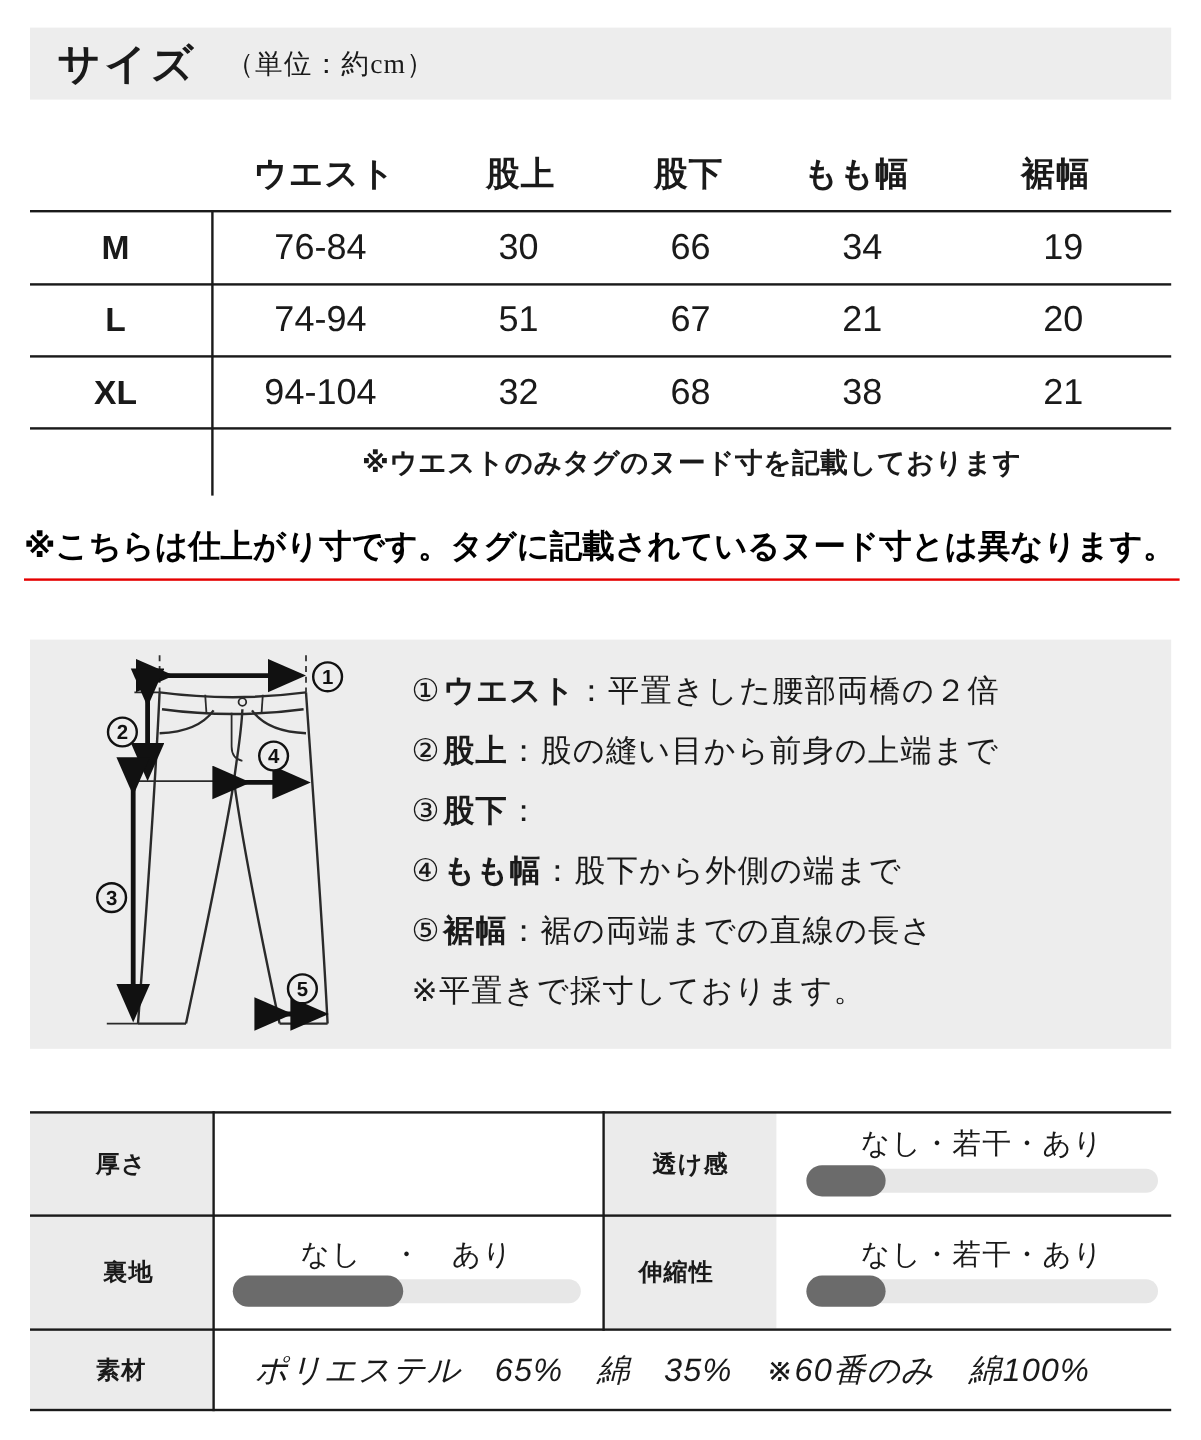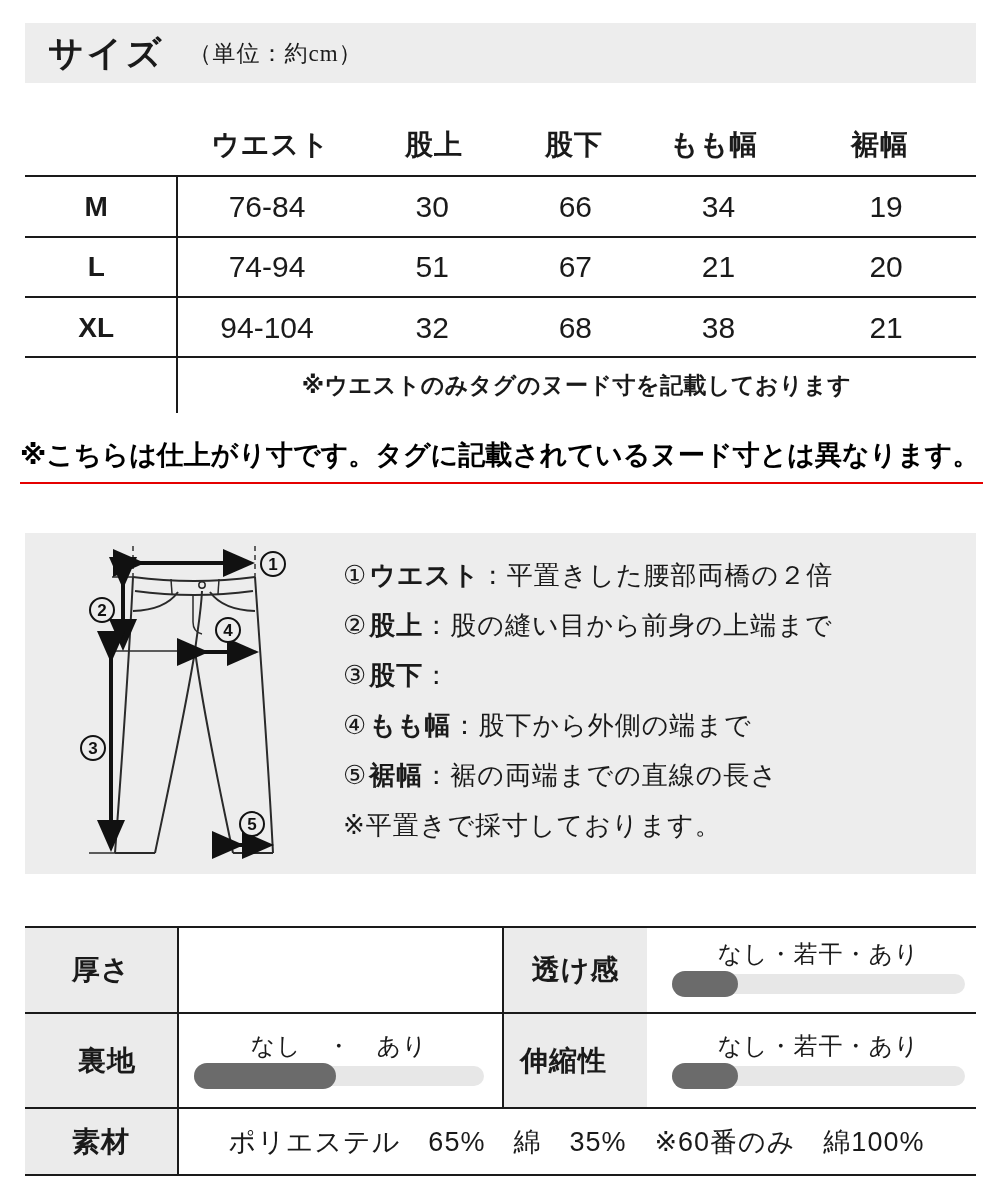--- a/index.html
+++ b/index.html
@@ -46,39 +46,39 @@
   .sp-gray{position:absolute;background:#ebebeb;}
   .sp-g1{left:0;top:0;width:152px;height:181px;}
   .sp-g2{left:479px;top:0;width:143px;height:181px;}
   .sp-g3{left:0;top:181px;width:152px;height:67px;}
   .sp-hl{position:absolute;left:0;width:951px;height:2px;background:#1a1a1a;}
   .sp-hl1{top:0;} .sp-hl2{top:86px;} .sp-hl3{top:181px;} .sp-hl4{top:248px;}
   .sp-vl{position:absolute;width:2px;background:#1a1a1a;}
   .sp-vl1{left:152px;top:0;height:250px;}
   .sp-vl2{left:477px;top:0;height:183px;}
   .sp-label{position:absolute;display:flex;align-items:center;justify-content:center;
-            font-weight:bold;font-size:28px;letter-spacing:1px;}
+            font-weight:bold;font-size:20px;letter-spacing:1px;}
   .sp-lab1{left:0;top:2px;width:152px;height:84px;}
   .sp-lab2{left:479px;top:2px;width:143px;height:84px;}
   .sp-lab3{left:0;top:88px;width:164px;height:93px;}
   .sp-lab4{left:479px;top:88px;width:119px;height:93px;}
   .sp-lab5{left:0;top:183px;width:152px;height:65px;}
   .sg{position:absolute;display:flex;flex-direction:column;align-items:center;}
   .sg-1l{left:169px;top:13px;width:290px;}
   .sg-1r{left:647px;top:13px;width:293px;}
   .sg-2l{left:169px;top:105px;width:290px;}
   .sg-2r{left:647px;top:105px;width:293px;}
   .scale{font-size:24px;line-height:30px;letter-spacing:1px;white-space:nowrap;}
   .track{position:relative;margin-top:5px;width:100%;height:20px;border-radius:10px;background:#e7e7e7;}
   .thumb{position:absolute;top:-3px;height:26px;border-radius:13px;background:#6b6b6b;}
   .t-mid{left:25.5%;width:22.4%;}
   .t-low{left:0;width:22.4%;}
   .t-half{left:0;width:49%;}
-  .sp-material{position:absolute;left:152px;top:183px;width:799px;height:65px;display:flex;
-               align-items:center;justify-content:center;font-size:27px;letter-spacing:1px;white-space:nowrap;}
+  .sp-material{position:absolute;left:136px;top:183px;width:799px;height:65px;display:flex;
+               align-items:center;justify-content:center;font-size:27px;letter-spacing:1px;white-space:nowrap;font-style:italic;}
 
   .pants-line{fill:none;stroke:#2a2a2a;stroke-width:2;}
   .arrow{stroke:#111;stroke-width:4;}
   .dash{stroke:#333;stroke-width:1.5;stroke-dasharray:5 4;}
   .thin{stroke:#2a2a2a;stroke-width:1.5;}
   .mcirc{fill:#ededed;stroke:#111;stroke-width:2;}
   .mtext{font-size:17px;font-weight:bold;fill:#111;text-anchor:middle;}
 </style>
 </head>
 <body>

